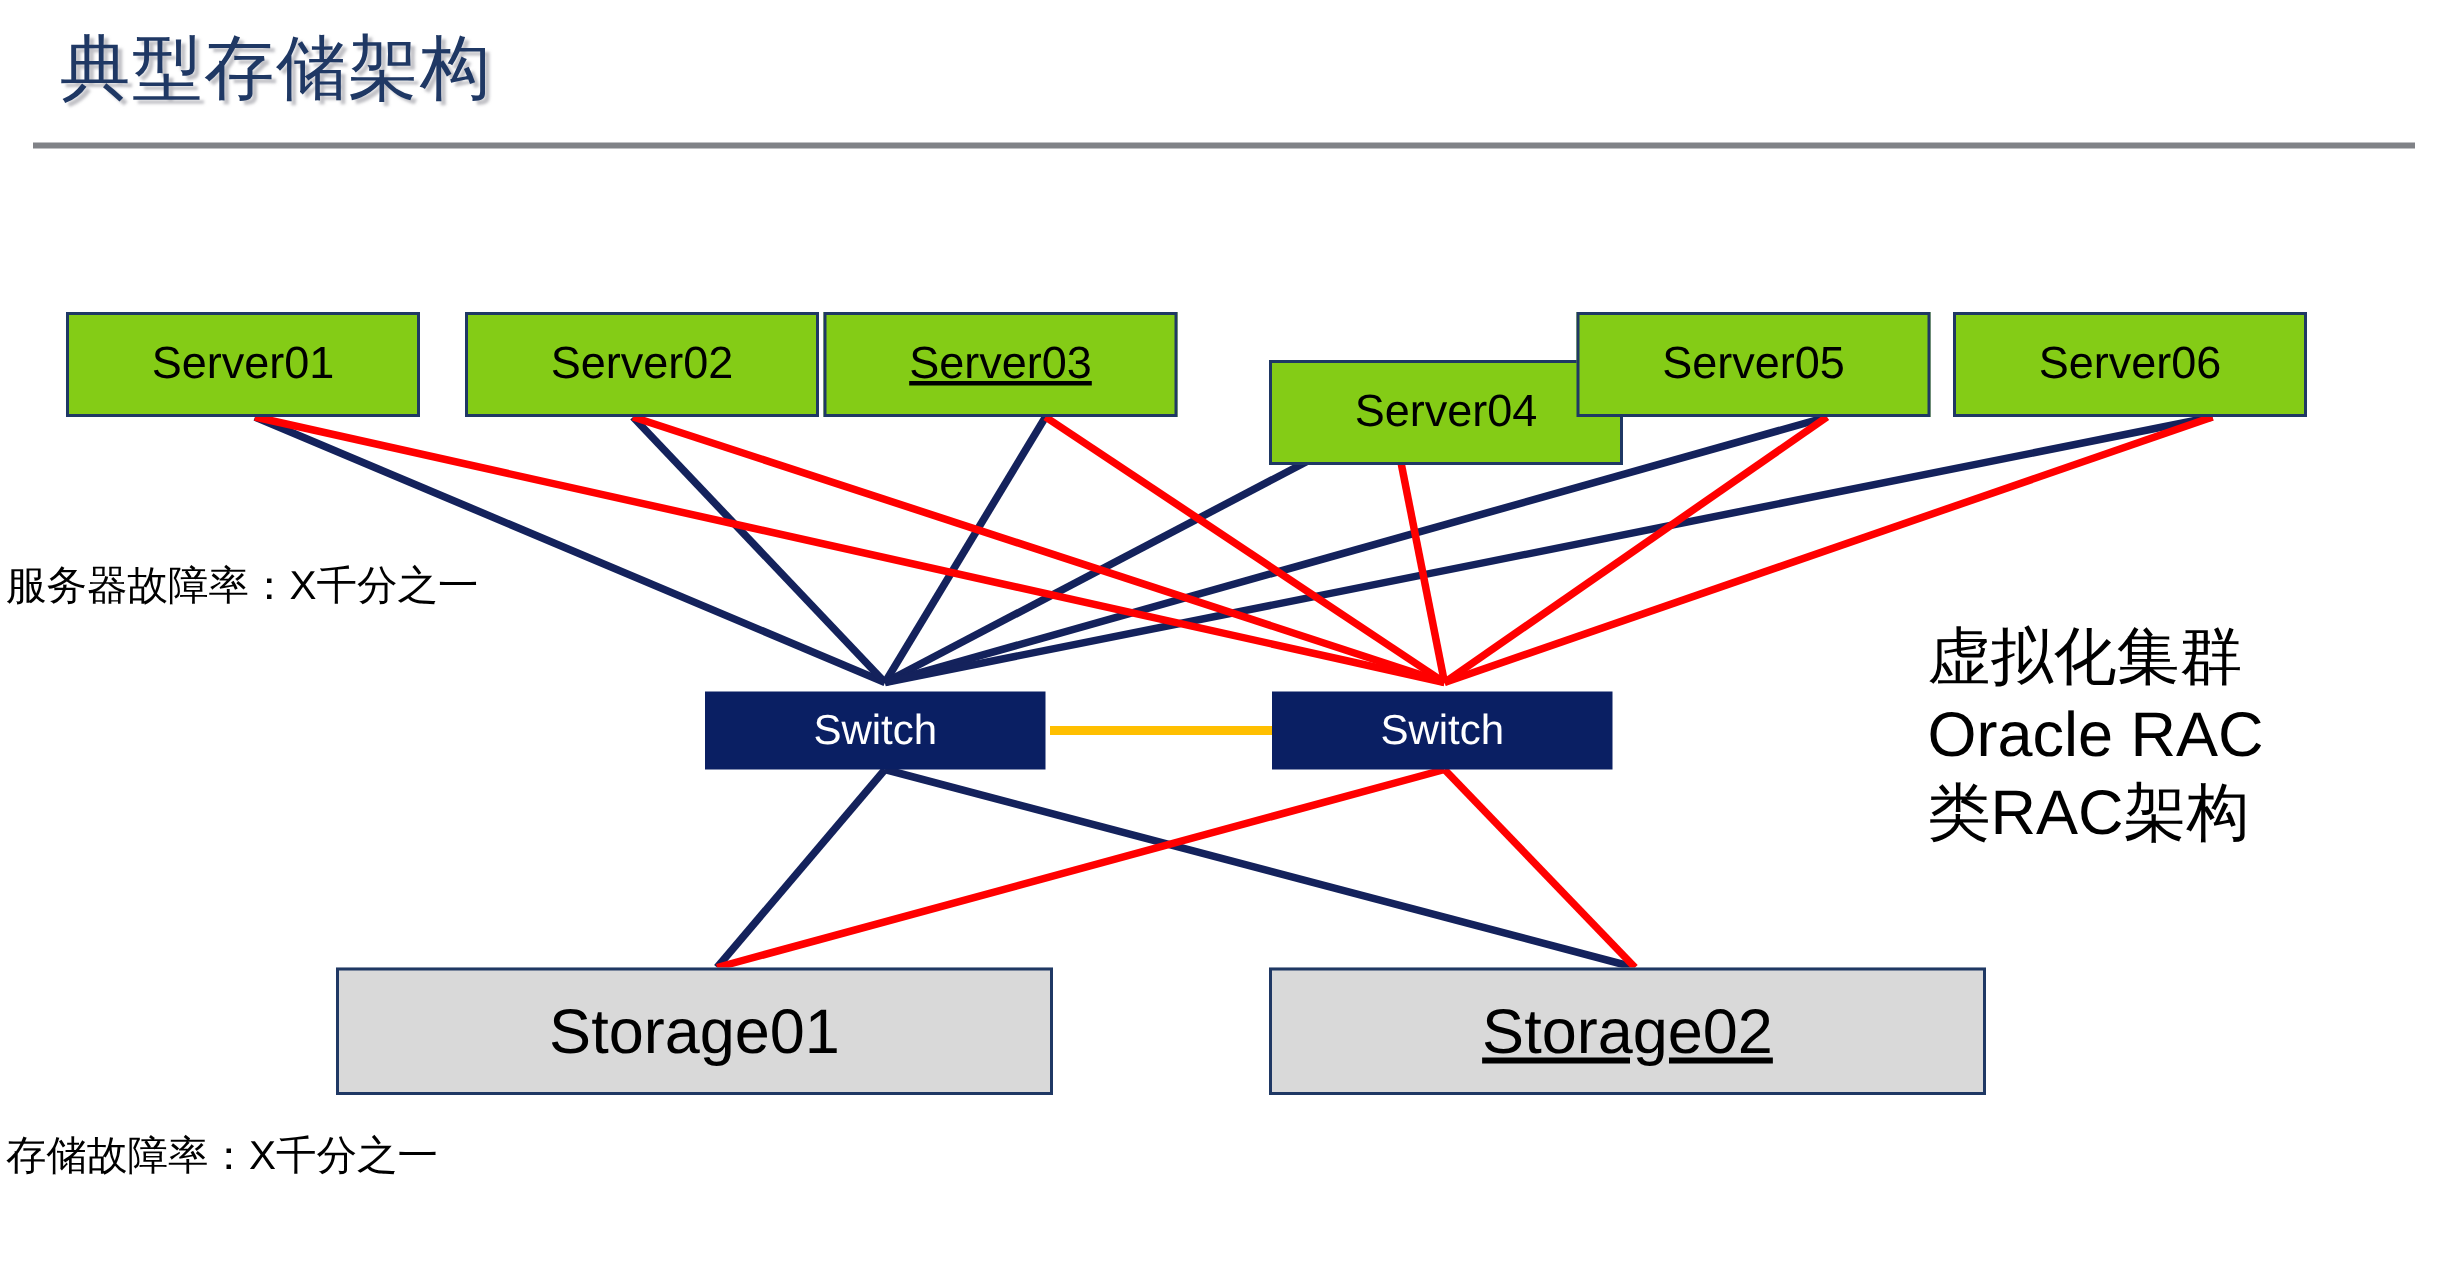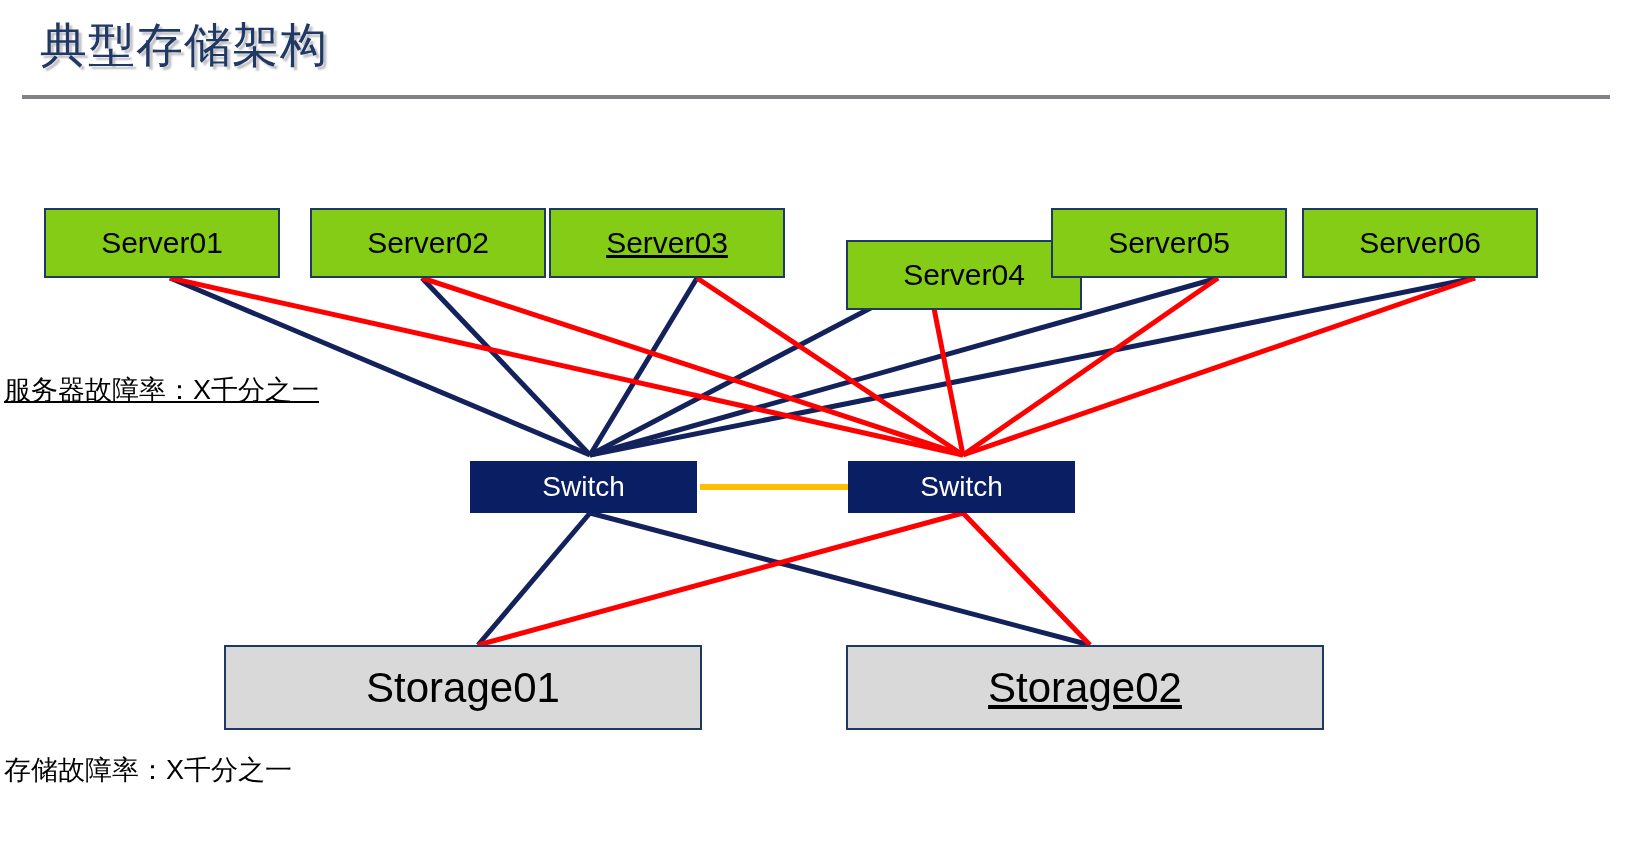--- a/index.html
+++ b/index.html
@@ -166,18 +166,23 @@
     </div>
   <div id="storage-layer">
       <div class="node storage" style="left: 224px; top: 645px; width: 478px;">
         <span>Storage01</span>
       </div>
       <div class="node storage" style="left: 846px; top: 645px; width: 478px; text-decoration: underline;">
         <span>Storage02</span>
       </div>
     </div>
 
-  <div class="annotation" id="ann-server" style="left: 4px; top: 372px; text-decoration: underline;">服务器故障率：X千分之一</div>
+  <div class="annotation" id="ann-server" style="left: 4px; top: 372px;">服务器故障率：X千分之一</div>
 
   <div class="annotation" id="ann-storage" style="left: 4px; top: 752px;">存储故障率：X千分之一</div>
 
+  <div id="cluster-note">
+    <div>虚拟化集群</div>
+    <div>Oracle RAC</div>
+    <div>类RAC架构</div>
+  </div>
 
 </div>
 
 </body></html>

